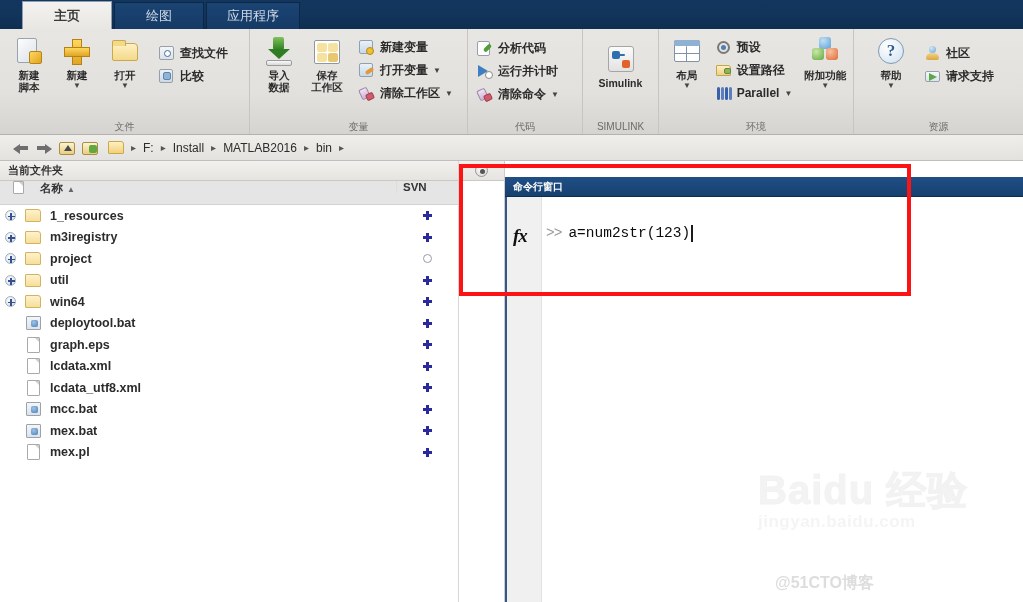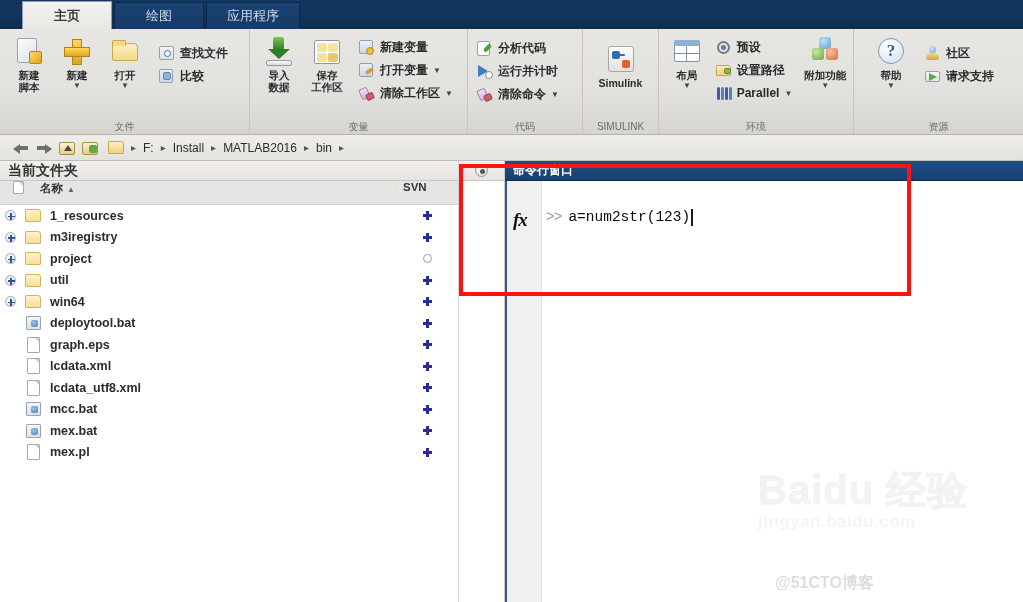--- a/index.html
+++ b/index.html
@@ -168,21 +168,21 @@
     border-right: 1px solid #d8d6d2;
     background: #fff;
     position: relative;
   }
   .cfhead {
     height: 20px;
     background: linear-gradient(to bottom,#f2f1ef,#e6e4e0);
     border-bottom: 1px solid #cbc8c4;
     display: flex; align-items: center;
     padding-left: 8px;
-    font-size: 14px; color: #333; font-weight: bold;
+    font-size: 11px; color: #333; font-weight: bold;
   }
   .colhead {
     height: 24px;
     background: #e5e5e5;
     border-bottom: 1px solid #d6d3cf;
     display: flex; align-items: flex-start;
     font-size: 11.5px; color: #333; font-weight: bold;
   }
   .colhead .c-icon { width: 36px; display:flex; justify-content:center; }
   .colhead .c-name { flex: 1; padding-left: 4px; }
@@ -293,21 +293,21 @@
     display: flex; flex-direction: column;
     position: relative;
     background: #fff;
   }
   .cmdtitle {
     height: 20px;
     background: linear-gradient(to bottom,#1f4f87 0%,#17406f 100%);
     border-bottom: 1px solid #0f2d50;
     display: flex; align-items: center;
     padding-left: 8px;
-    color: #fff; font-size: 12px; font-weight: bold;
+    color: #fff; font-size: 10px; font-weight: bold; margin-top: 16px;
   }
   .cmdbody {
     flex: 1;
     display: flex;
     background: #fff;
     border-left: 2px solid #34568c;
   }
   .cmdgutter {
     width: 35px;
     background: #f0f0f0;

